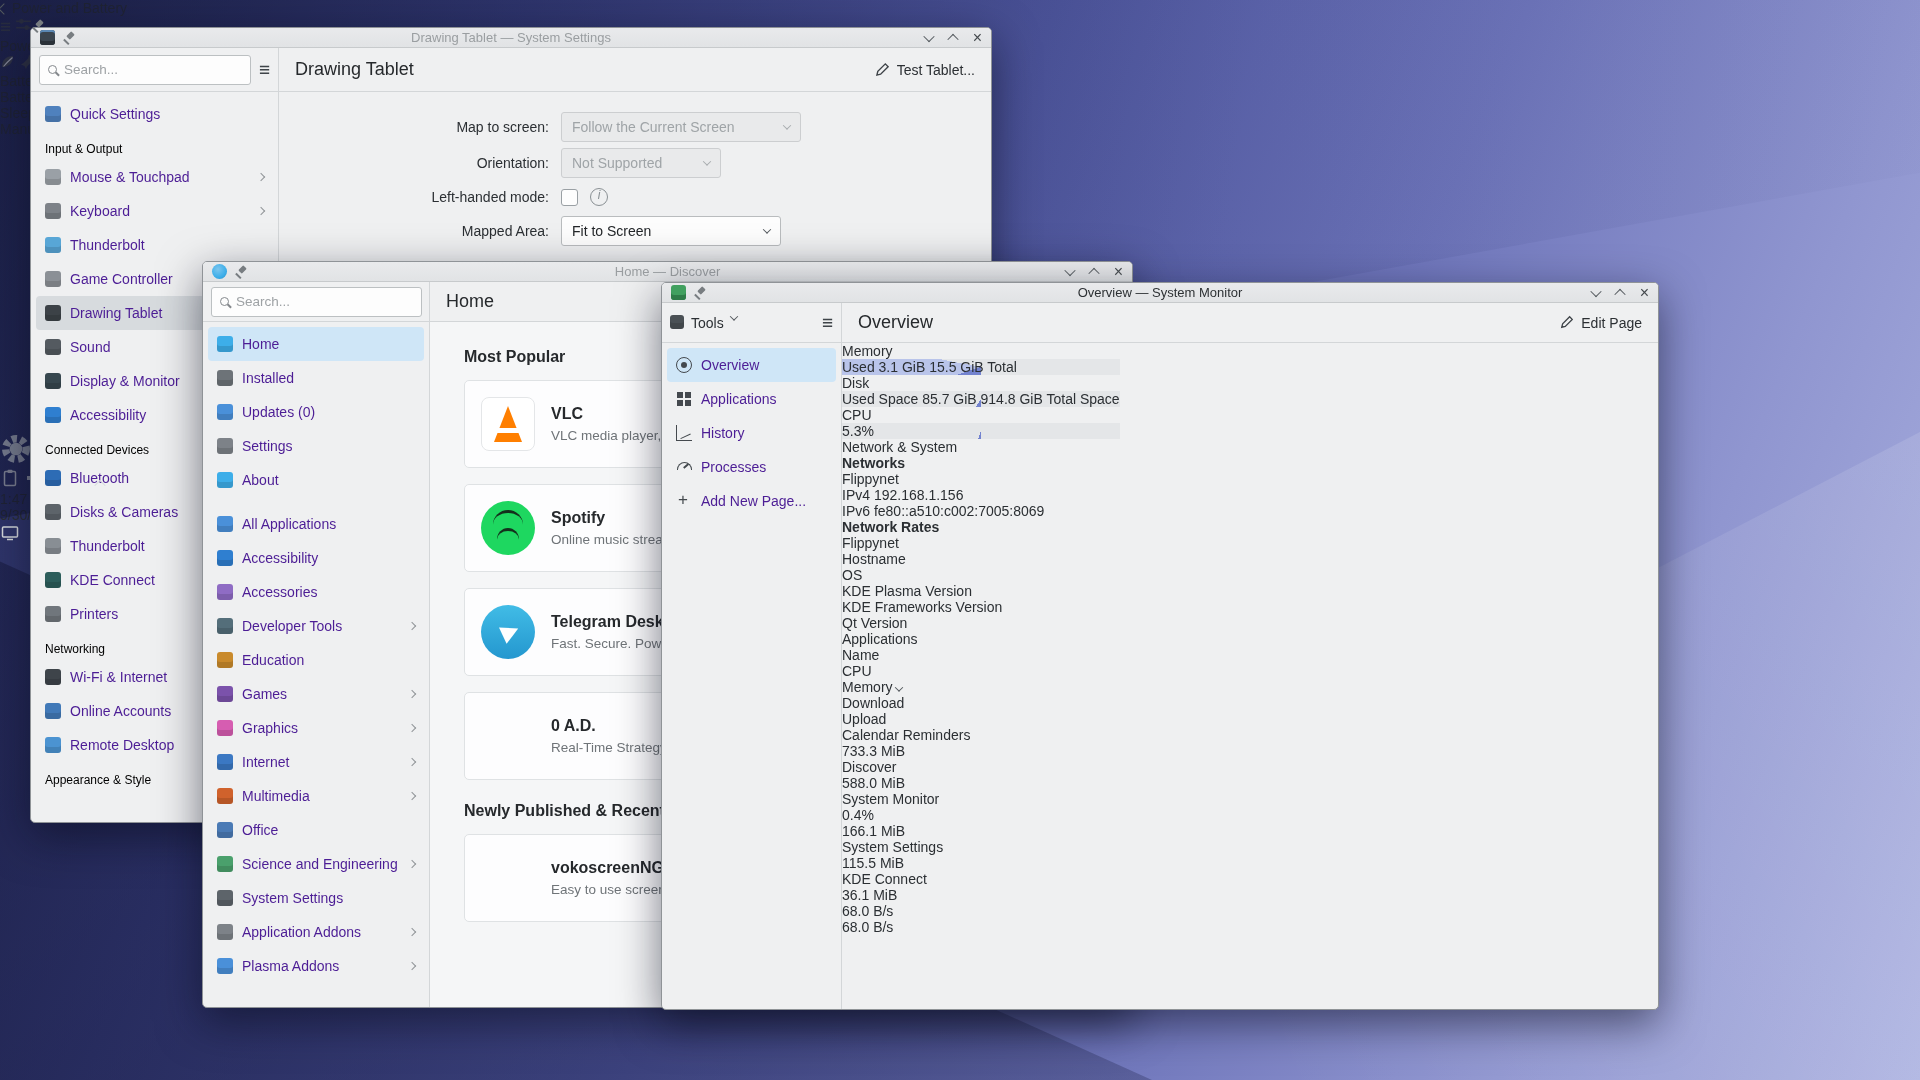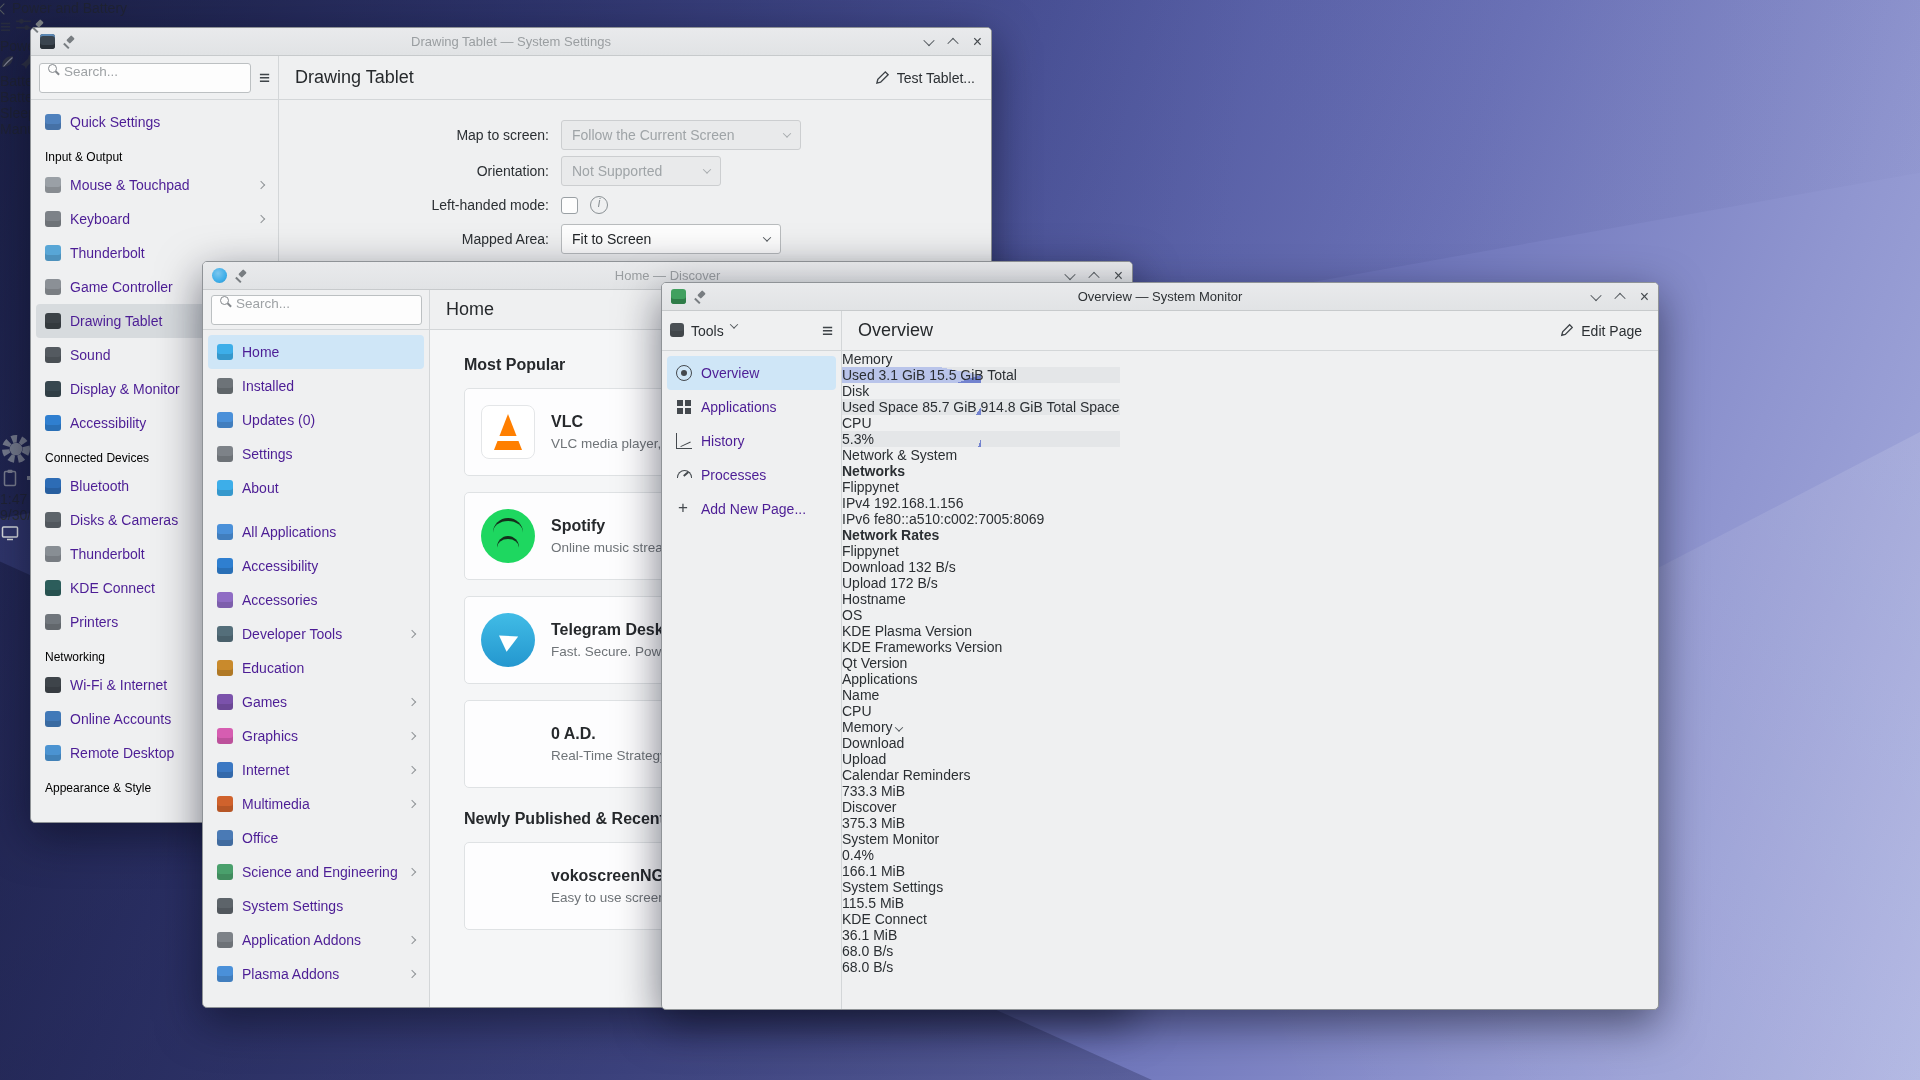--- a/index.html
+++ b/index.html
@@ -15,21 +15,21 @@
   .wallB { position:absolute; inset:0; pointer-events:none;
     background:linear-gradient(70deg, rgba(14,16,46,.45), rgba(70,80,150,.10));
     clip-path:polygon(0 52%,60% 100%,0 100%); }
   .wallC { position:absolute; inset:0; pointer-events:none;
     background:linear-gradient(250deg, rgba(255,255,255,.14), rgba(255,255,255,0) 45%);
     clip-path:polygon(100% 40%,100% 100%,35% 100%); }
 
   
   .win { position:absolute; background:#eff0f1; border:1px solid #8f9397; border-radius:5px;
     box-shadow:0 14px 44px rgba(8,10,28,.55); display:flex; flex-direction:column; overflow:hidden; }
-  .titlebar { height:28px; flex:none; background:linear-gradient(#e9eaec,#e1e3e5); border-bottom:1px solid #c7cacc;
+  .titlebar { height:20px; flex:none; background:linear-gradient(#e9eaec,#e1e3e5); border-bottom:1px solid #c7cacc;
     display:flex; align-items:center; padding:0 9px; position:relative; }
   .tb-title { position:absolute; left:60px; right:60px; text-align:center; font-size:13px; color:#9a9ea1; white-space:nowrap; overflow:hidden; }
   .win.active .tb-title { color:#2d3134; }
   .tb-left { display:flex; align-items:center; gap:8px; z-index:1; }
   .tb-btns { margin-left:auto; display:flex; align-items:center; gap:16px; z-index:1; }
   .appico { width:15px; height:15px; border-radius:3px; }
   .appico.ss { background:#3b454f; box-shadow:inset 0 -4px 0 #2a3138, inset 0 2px 0 #5b88b4; }
   .appico.disc { background:radial-gradient(circle at 40% 35%, #7cc6ee, #3daee9 60%, #2a8fc7); border-radius:50%; }
   .appico.sm { background:#41a05f; box-shadow:inset 0 -5px 0 #2f7c48; }
   .pin { width:12px; height:12px; position:relative; }
@@ -42,21 +42,21 @@
   .chev.left { transform:rotate(135deg); }
   .chev.sm { width:6px; height:6px; }
   .tb-close { font-size:16px; line-height:1; color:#44494d; }
 
   
   .hdr { flex:none; display:flex; border-bottom:1px solid #d3d6d8; background:#eff0f1; }
   .hdr-side { display:flex; align-items:center; gap:8px; padding:0 8px; border-right:1px solid #d3d6d8; flex:none; }
   .hdr-main { flex:1; display:flex; align-items:center; padding:0 16px; min-width:0; }
   .page-title { font-size:18px; font-weight:500; color:#26292c; white-space:nowrap; }
   .search { flex:1; height:30px; background:#fdfdfd; border:1px solid #bcc0c2; border-radius:3px;
-    display:flex; align-items:flex-start; gap:7px; padding:0 8px; }
+    display:flex; align-items:center; gap:7px; padding:0 8px; }
   .search input { border:0; outline:0; background:transparent; flex:1; font:inherit; font-size:13.5px; color:#5a5f63; min-width:0; }
   .search input::placeholder { color:#9ea2a5; }
   .mag { width:9px; height:9px; border:1.6px solid #85898d; border-radius:50%; position:relative; flex:none; }
   .mag::after { content:""; position:absolute; width:5px; height:1.6px; background:#85898d; transform:rotate(45deg); right:-4px; bottom:-2px; }
   .burger { font-size:19px; color:#3f4449; line-height:1; }
   .flat-btn { display:flex; gap:7px; font-size:14px; color:#2b2f33; white-space:nowrap; }
 
   
   .wbody { flex:1; display:flex; min-height:0; }
   .side { border-right:1px solid #d3d6d8; padding:5px 5px; flex:none; overflow:hidden; }
@@ -677,33 +677,20 @@
                 <div class="nrow">
                   <span class="nbar" style="background: rgb(195, 201, 90);"></span>
                   <span>IPv6</span>
                   <span class="nval">fe80::a510:c002:7005:8069</span>
                 </div>
               </div>
           </div>
           <div class="netcol">
             <h4>Network Rates</h4>
             <div class="iface">Flippynet</div>
-            <div>
-
-            <div class="nrow">
-                  <span class="nbar" style="background: rgb(107, 127, 215);"></span>
-                  <span>Download</span>
-                  <span class="nval">132 B/s</span>
-                </div>
-                <div class="nrow">
-                  <span class="nbar" style="background: rgb(195, 201, 90);"></span>
-                  <span>Upload</span>
-                  <span class="nval">172 B/s</span>
-                </div>
-              </div>
           </div>
           <div class="netcol sysinfo">
             <div>
 
             <div class="nrow">
                   <span class="nbar" style="background: rgb(107, 127, 215);"></span>
                   <span>Hostname</span>
                 </div>
                 <div class="nrow">
                   <span class="nbar" style="background: rgb(208, 108, 168);"></span>
@@ -743,21 +730,21 @@
                 <div class="td"><span class="t-ico k-bell"></span><span>Calendar Reminders</span></div>
                 <div class="td num"></div>
                 <div class="td num">733.3 MiB</div>
                 <div class="td num"></div>
                 <div class="td num"></div>
                 <div class="td"></div>
               </div>
               <div class="trow">
                 <div class="td"><span class="t-ico k-discover"></span><span>Discover</span></div>
                 <div class="td num"></div>
-                <div class="td num">375.3 MiB</div>
+                <div class="td num">588.0 MiB</div>
                 <div class="td num"></div>
                 <div class="td num"></div>
                 <div class="td"></div>
               </div>
               <div class="trow">
                 <div class="td"><span class="t-ico k-sysmon"></span><span>System Monitor</span></div>
                 <div class="td num">0.4%</div>
                 <div class="td num">166.1 MiB</div>
                 <div class="td num"></div>
                 <div class="td num"></div>

